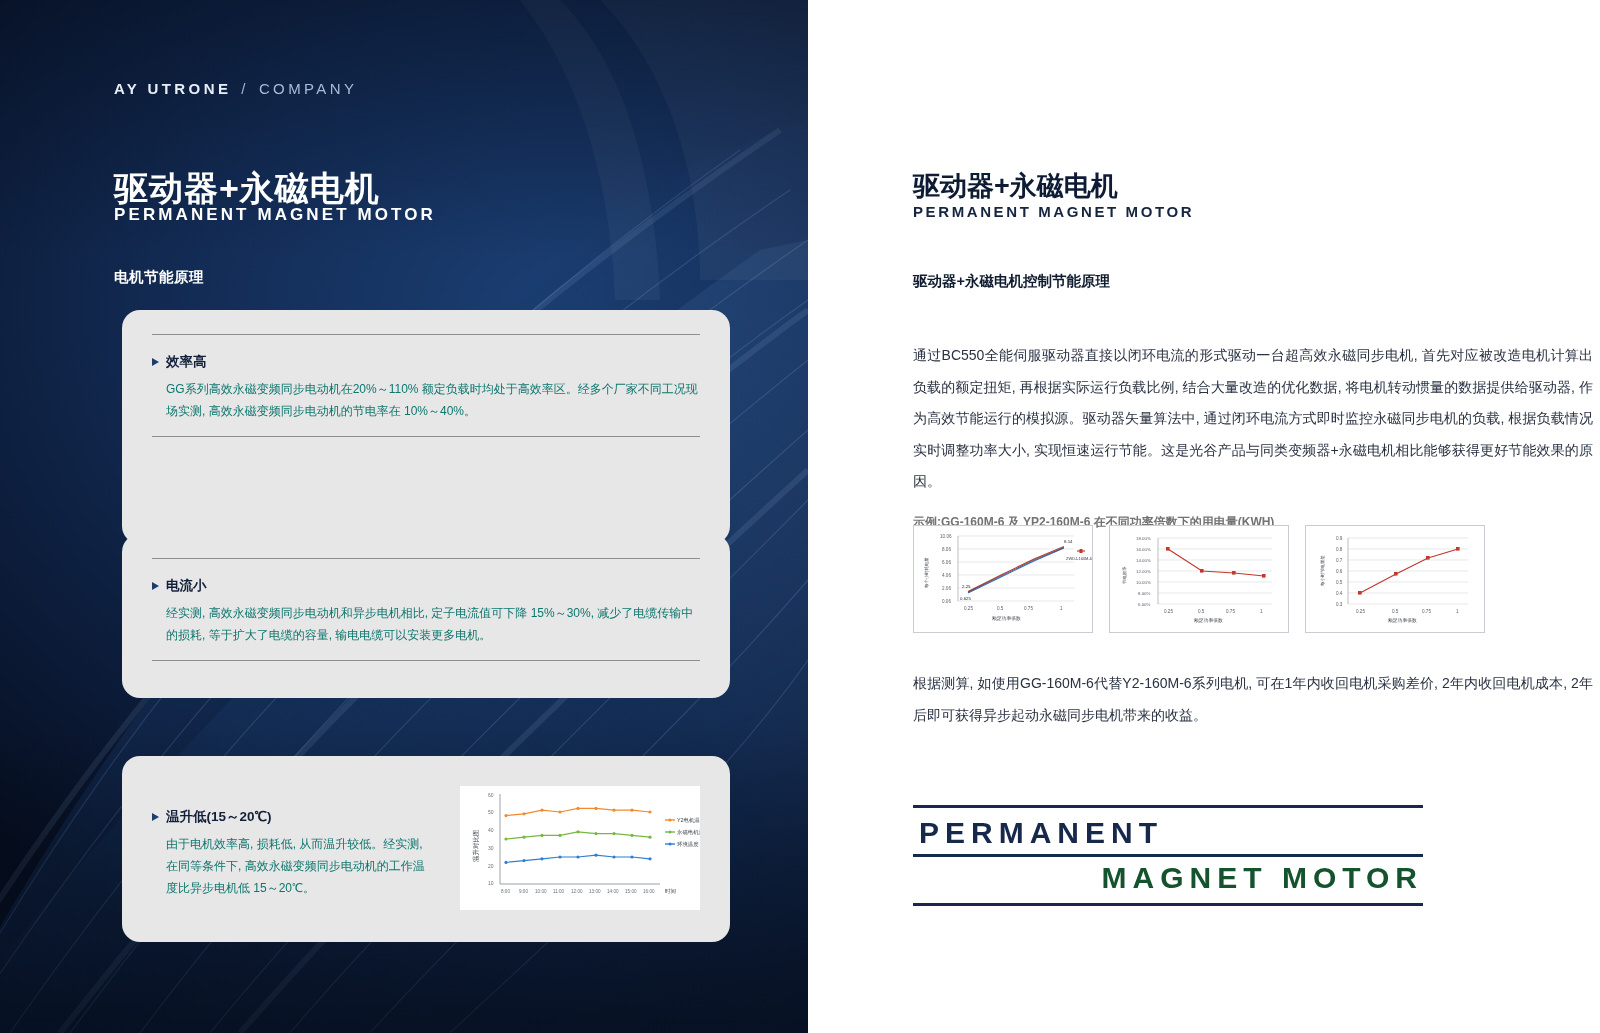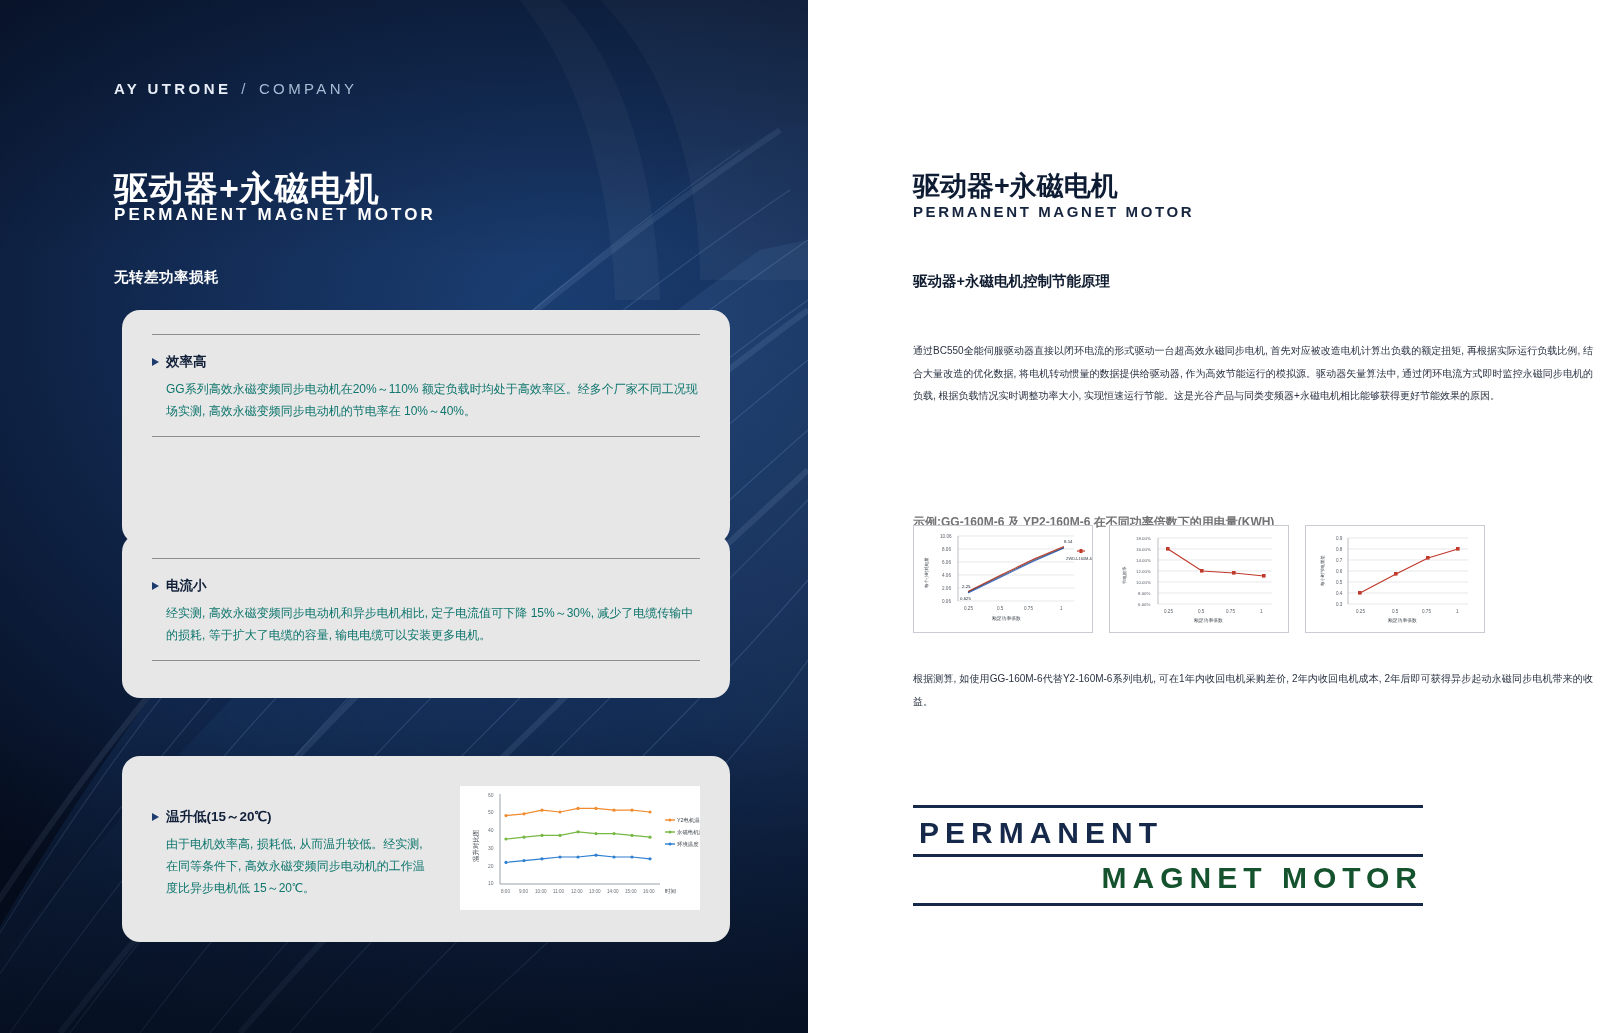--- a/index.html
+++ b/index.html
@@ -92,21 +92,21 @@
   .right {
     position: relative;
     flex: 1 1 auto; height: 1033px; background: #fff;
   }
   .r-title-zh { position: absolute; left: 105px; top: 168px; font-size: 27px; font-weight: 700; color: #0d1b33; }
   .r-title-en { position: absolute; left: 105px; top: 203px; font-size: 15px; font-weight: 700; letter-spacing: 2.6px; color: #16253f; }
 
   .r-h2 { position: absolute; left: 105px; top: 272px; font-size: 14.5px; font-weight: 700; color: #101c30; }
   .r-para {
     position: absolute; left: 105px; width: 680px;
-    font-size: 10px; line-height: 2.25; color: #2a3242; text-align: justify;
+    font-size: 14px; line-height: 2.25; color: #2a3242; text-align: justify;
   }
   .p1 { top: 340px; }
   .r-h3 { position: absolute; left: 105px; top: 514px; font-size: 12px; font-weight: 700; color: #737373; }
   .p2 { top: 668px; }
 
   .charts-row {
     position: absolute; left: 105px; top: 525px;
     display: flex; gap: 16px;
   }
   .mini-chart {
@@ -172,21 +172,21 @@
     <div class="dark-vignette"></div>
 
     <div class="brand">
       <span>AY UTRONE</span>
       <span class="slash">/</span>
       <span class="sub">COMPANY</span>
     </div>
 
     <div class="title-zh">驱动器+永磁电机</div>
     <div class="title-en">PERMANENT MAGNET MOTOR</div>
-    <div class="section-label">无转差功率损耗</div>
+    <div class="section-label">电机节能原理</div>
 
     <div class="card c1">
       <div class="card-inner">
         <div class="col">
           <div class="rule-top"></div>
           <div class="item-head">
             <span class="tri"></span>
             <span>效率高</span>
           </div>
           <div class="item-body">GG系列高效永磁变频同步电动机在20%～110% 额定负载时均处于高效率区。经多个厂家不同工况现场实测, 高效永磁变频同步电动机的节电率在 10%～40%。</div>

